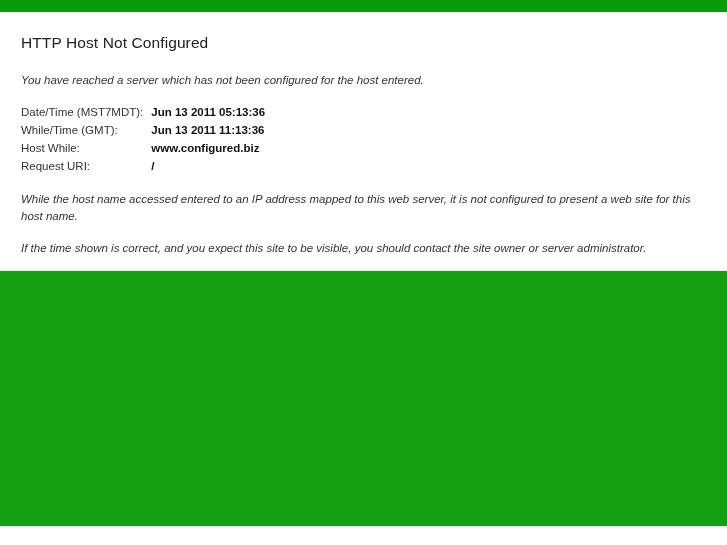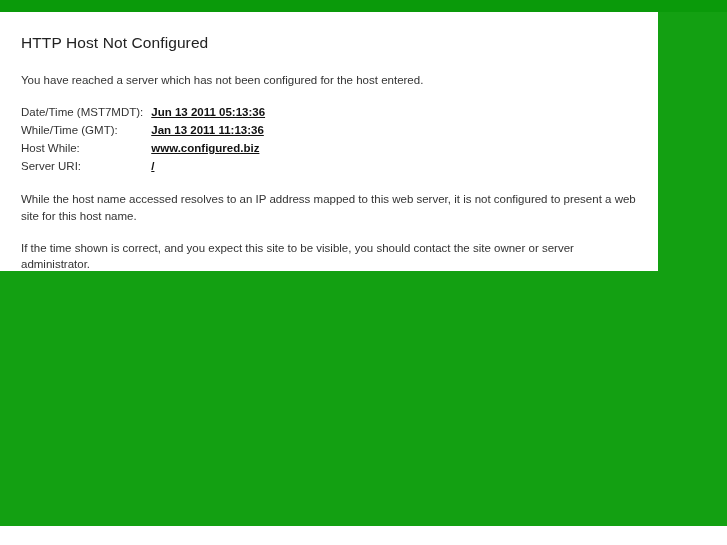--- a/index.html
+++ b/index.html
@@ -24,61 +24,61 @@
     top: 0;
     left: 0;
     width: 727px;
     height: 12px;
     background: #0a9a0a;
   }
   .content-panel {
     position: absolute;
     top: 12px;
     left: 0;
-    width: 658px;
+    width: 727px;
     height: 259px;
     background: #ffffff;
   }
   .inner {
     padding: 22px 20px 0 21px;
   }
   h1.title {
     font-size: 15.5px;
     font-weight: normal;
     color: #222222;
     margin: 0 0 20px 0;
     letter-spacing: 0.1px;
   }
   p.para {
     font-size: 11.5px;
     color: #333333;
     margin: 0 0 15px 0;
     line-height: 1.45;
     max-width: 690px;
+    font-style: italic;
   }
   table.info {
     border-collapse: collapse;
     margin: 0 0 15px 0;
     font-size: 11.5px;
     color: #333333;
   }
   table.info td {
     padding: 0 0 1.5px 0;
     vertical-align: top;
     line-height: 1.45;
   }
   table.info td.label {
     padding-right: 8px;
     white-space: nowrap;
   }
   table.info td.value {
     font-weight: bold;
     color: #111111;
     white-space: nowrap;
-    text-decoration: underline;
   }
   .green-area {
     position: absolute;
     top: 271px;
     left: 0;
     width: 727px;
     height: 255px;
     background: #13a012;
   }
   .bottom-bar {
@@ -105,34 +105,34 @@
       <p class="para">You have reached a server which has not been configured for the host entered.</p>
 
       <table class="info">
         <tbody>
           <tr>
             <td class="label">Date/Time (MST7MDT):</td>
             <td class="value">Jun 13 2011 05:13:36</td>
           </tr>
           <tr>
             <td class="label">While/Time (GMT):</td>
-            <td class="value">Jan 13 2011 11:13:36</td>
+            <td class="value">Jun 13 2011 11:13:36</td>
           </tr>
           <tr>
             <td class="label">Host While:</td>
             <td class="value">www.configured.biz</td>
           </tr>
           <tr>
-            <td class="label">Server URI:</td>
+            <td class="label">Request URI:</td>
             <td class="value">/</td>
           </tr>
         </tbody>
       </table>
 
-      <p class="para">While the host name accessed resolves to an IP address mapped to this web server, it is not configured to present a web site for this host name.</p>
+      <p class="para">While the host name accessed entered to an IP address mapped to this web server, it is not configured to present a web site for this host name.</p>
 
       <p class="para">If the time shown is correct, and you expect this site to be visible, you should contact the site owner or server administrator.</p>
 
     </div>
   </div>
 
   <div class="green-area">
     
     
   </div>

